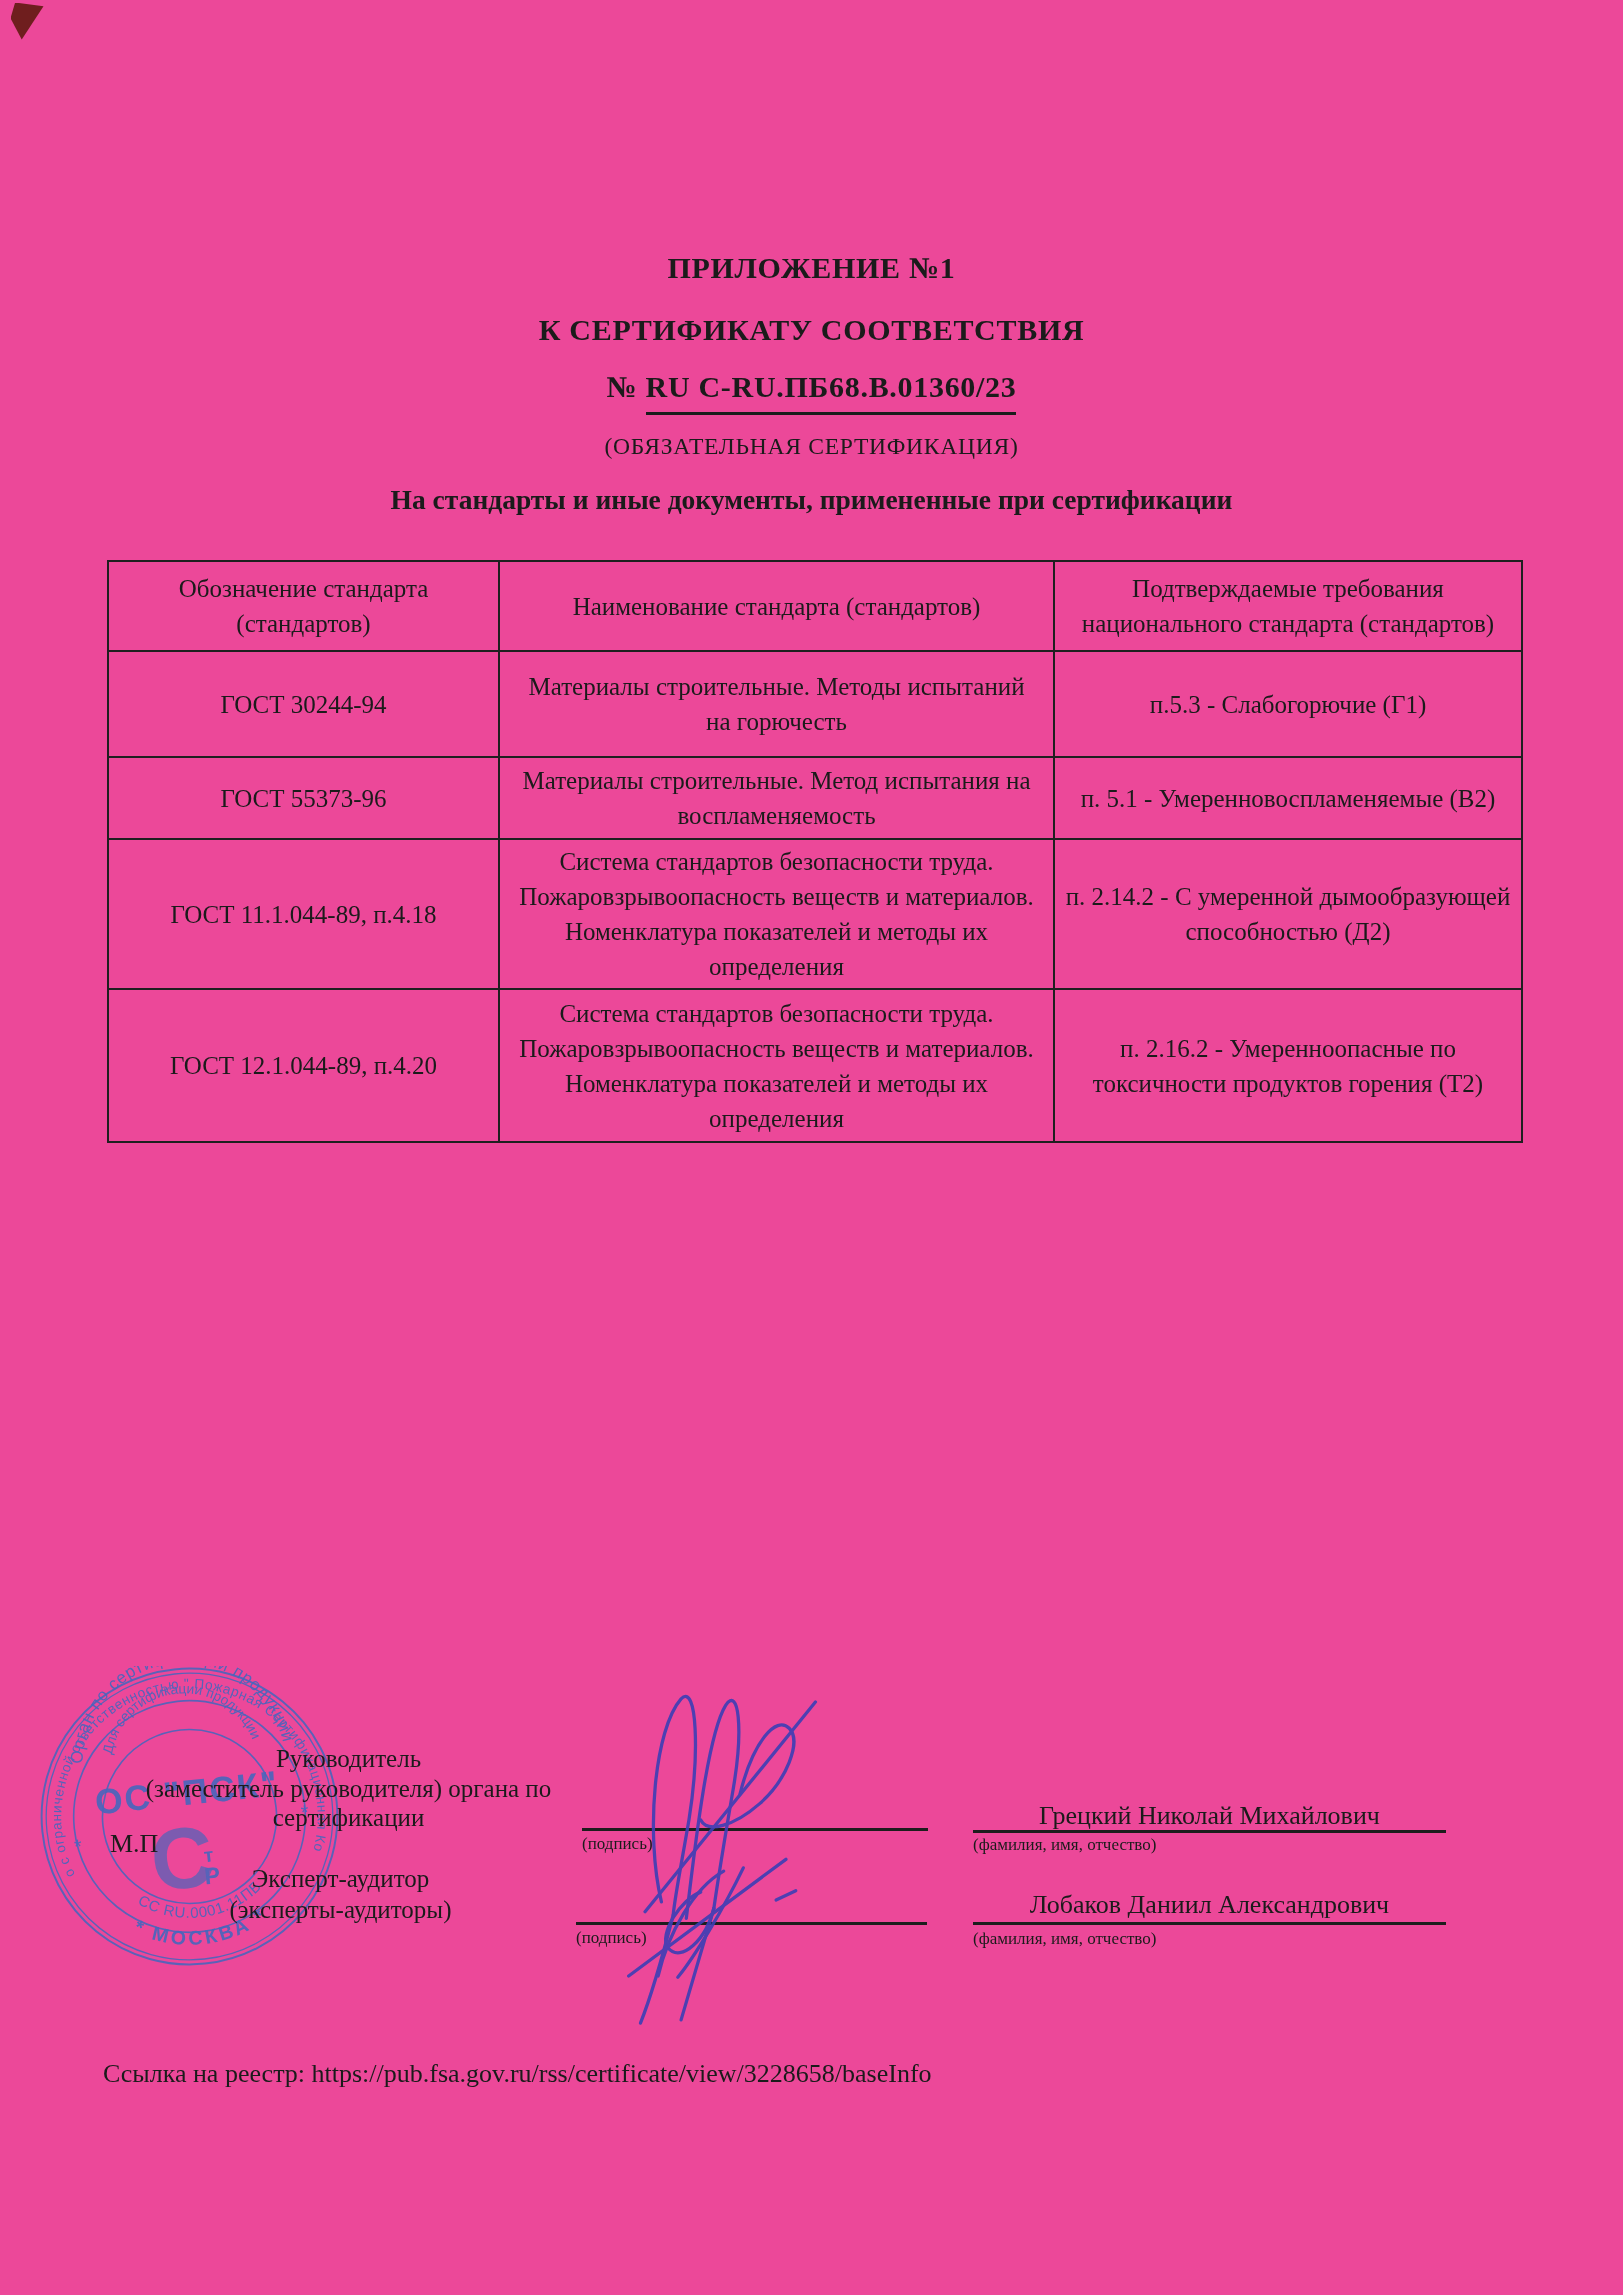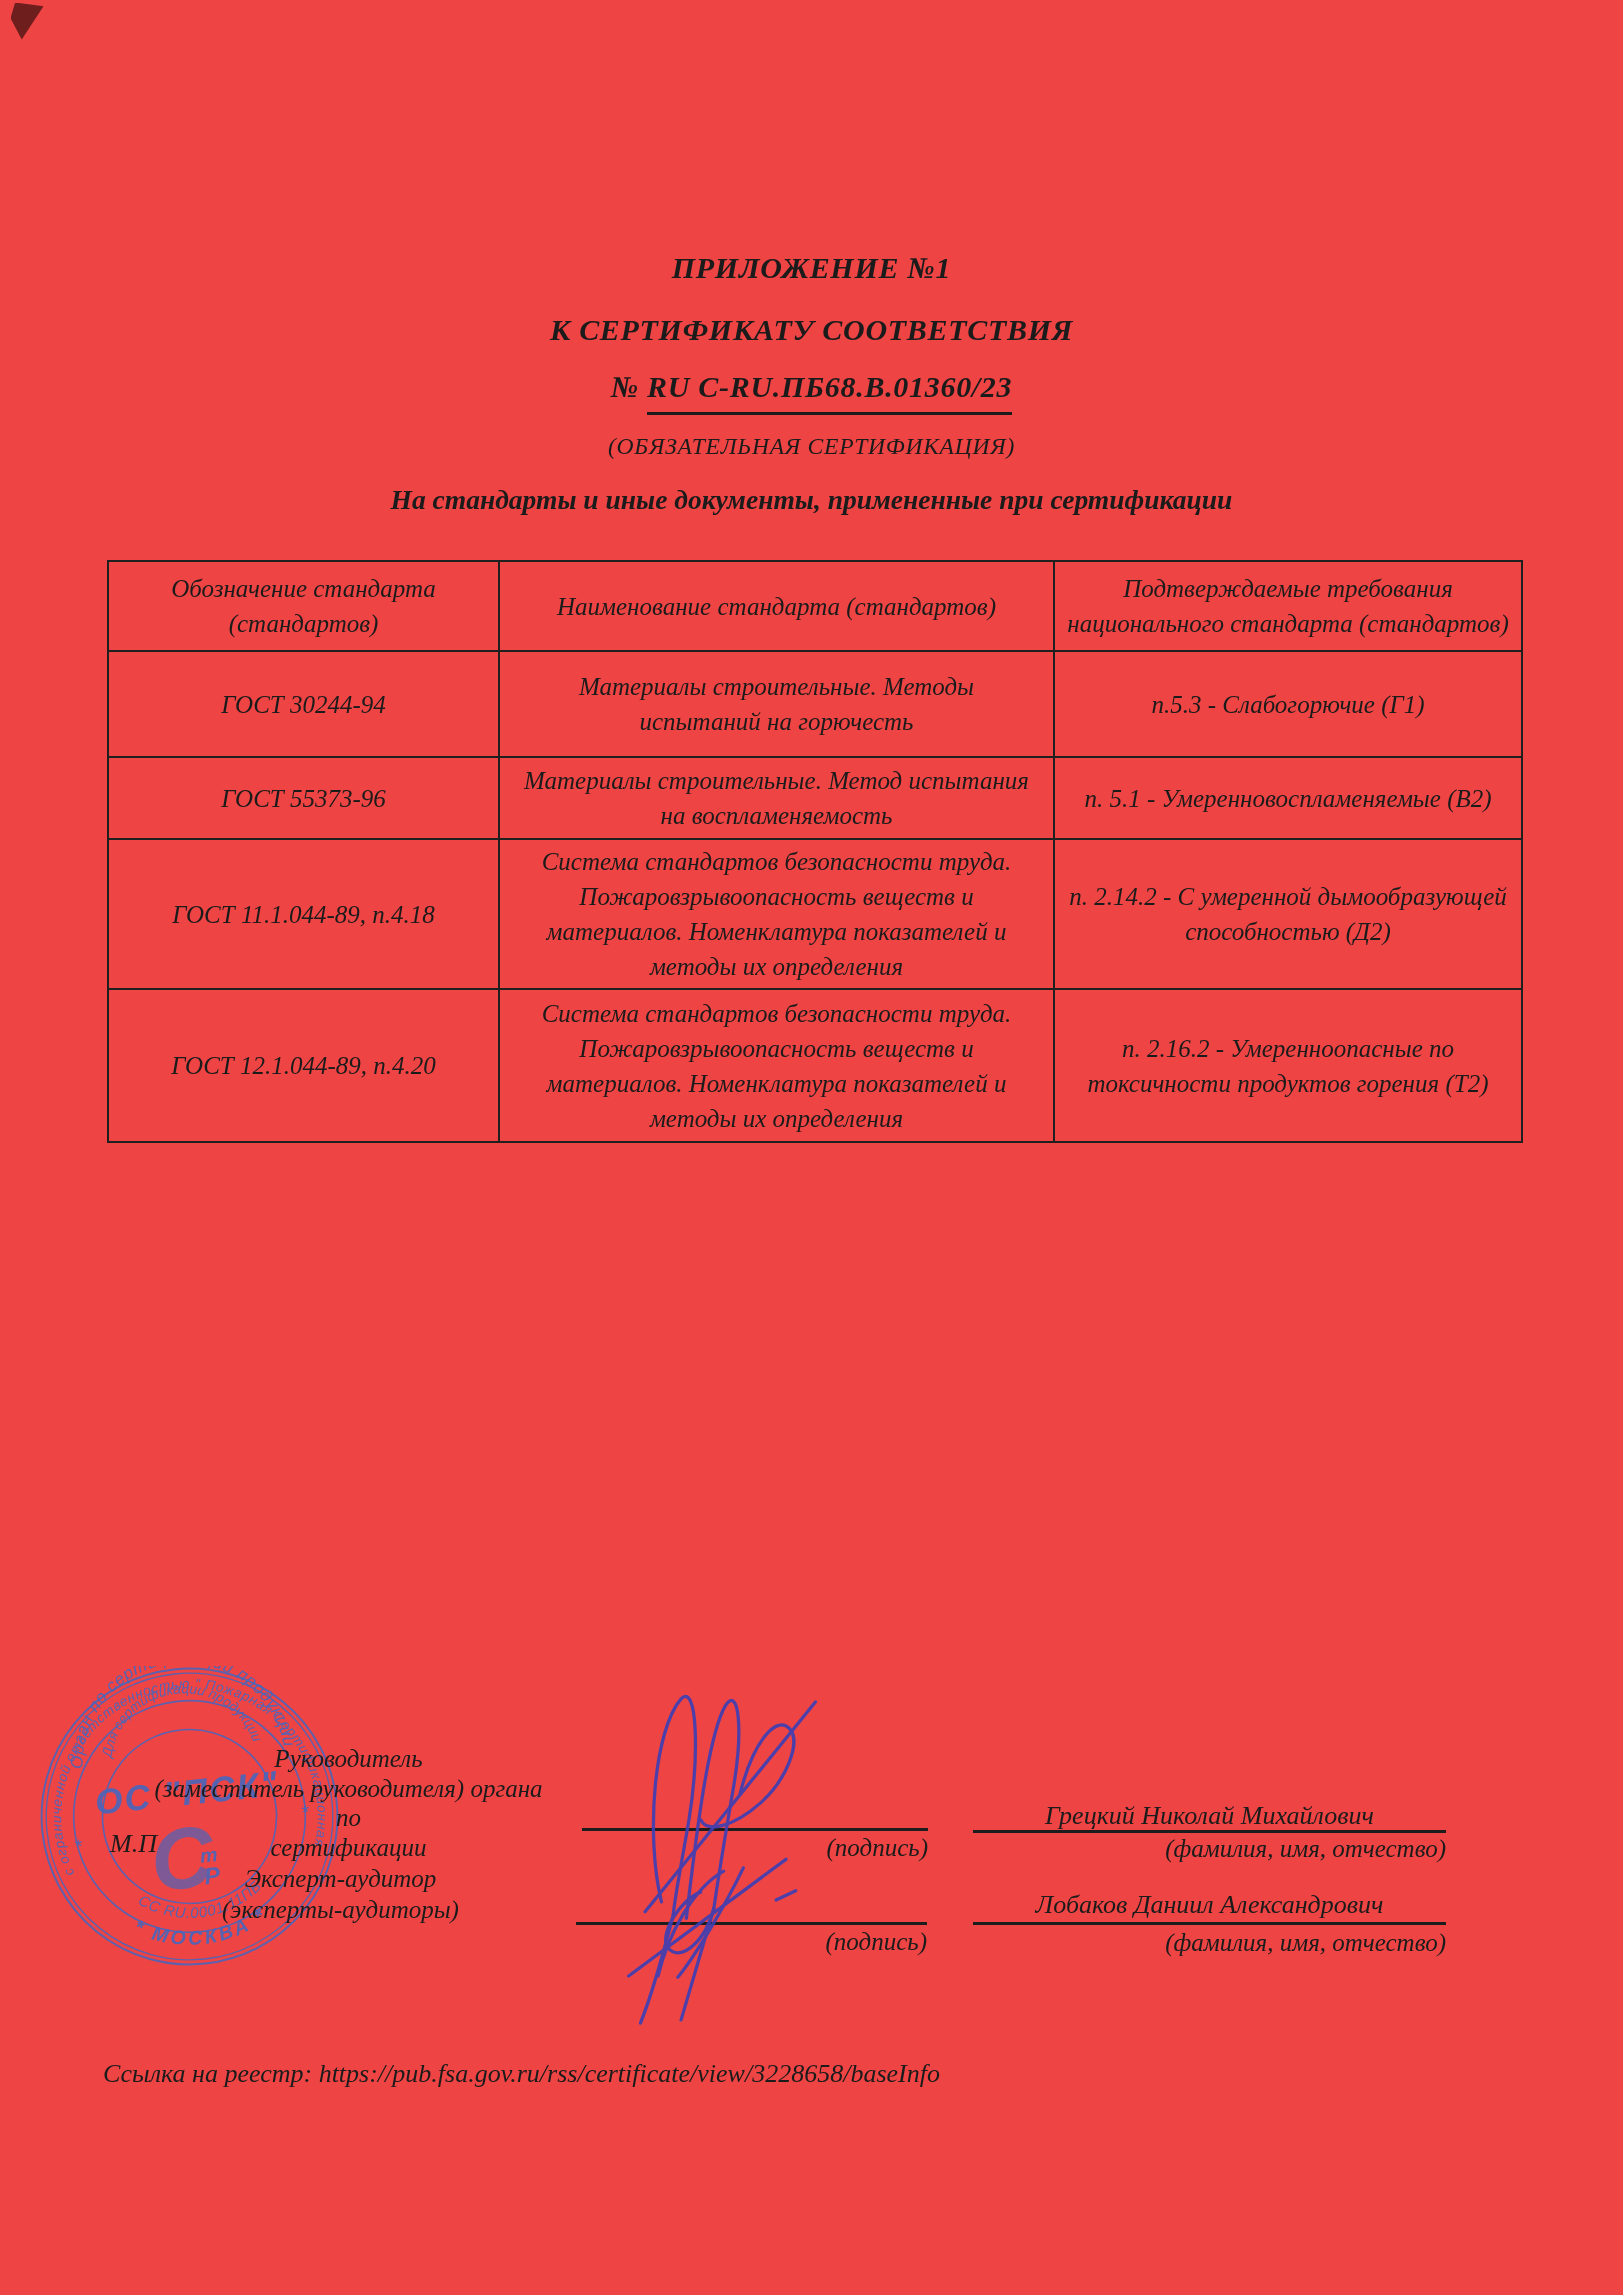--- a/index.html
+++ b/index.html
@@ -1,37 +1,37 @@
 <!DOCTYPE html>
 <html style="font-size:10.5px"><head>
 <meta charset="utf-8">
 <style>
   html,body{margin:0;padding:0;background:#ffffff;}
-  .page{position:relative;width:1623px;height:2295px;background:#ef4444;
-        font-family:"Liberation Serif",serif;color:#1b1b1b;overflow:hidden;font-style:italic;}
+  .page{position:relative;width:1623px;height:2295px;background:#ec4899;
+        font-family:"Liberation Serif",serif;color:#1b1b1b;overflow:hidden;}
   .abs{position:absolute;}
   .center{left:0;right:0;text-align:center;}
   .t-main{font-size:30px;font-weight:bold;letter-spacing:0.7px;}
   .t-num{font-size:30px;font-weight:bold;letter-spacing:0.7px;}
   .t-num .uline{border-bottom:3.3px solid #1b1b1b;padding-bottom:9px;}
   .t-type{font-size:23.6px;letter-spacing:0.7px;}
   .t-sub{font-size:27.5px;font-weight:bold;}
   .corner-mark{position:absolute;left:10.5px;top:2.6px;width:33px;height:37px;background:#6f1e1e;
                clip-path:polygon(14% 0,100% 10%,34% 100%,0 42%);}
   
   table.standards{position:absolute;left:107px;top:560px;width:1414px;
                   border-collapse:collapse;table-layout:fixed;}
   table.standards th,table.standards td{
       border:2.6px solid #1f1f1f;text-align:center;vertical-align:middle;
       font-size:25px;line-height:35px;font-weight:normal;padding:3.9px 18.3px;}
   table.standards col.c1{width:391px;} table.standards col.c2{width:555px;} table.standards col.c3{width:468px;}
   table.standards td.req,table.standards th.req{padding:3.9px 7.9px;border-radius:32px;}
   
   .role{font-size:25px;line-height:29.5px;text-align:center;}
-  .cap{font-size:25px;text-align:right;}
+  .cap{font-size:17px;text-align:left;}
   .name{font-size:26px;text-align:center;}
   .sigline{height:3.3px;background:#1d1d1d;}
   .mp{font-size:26px;}
   
   .footer{left:103px;top:2055px;font-size:26px;line-height:37px;}
   svg text{font-family:"Liberation Sans",sans-serif;}
 </style>
 </head>
 <body>
 

